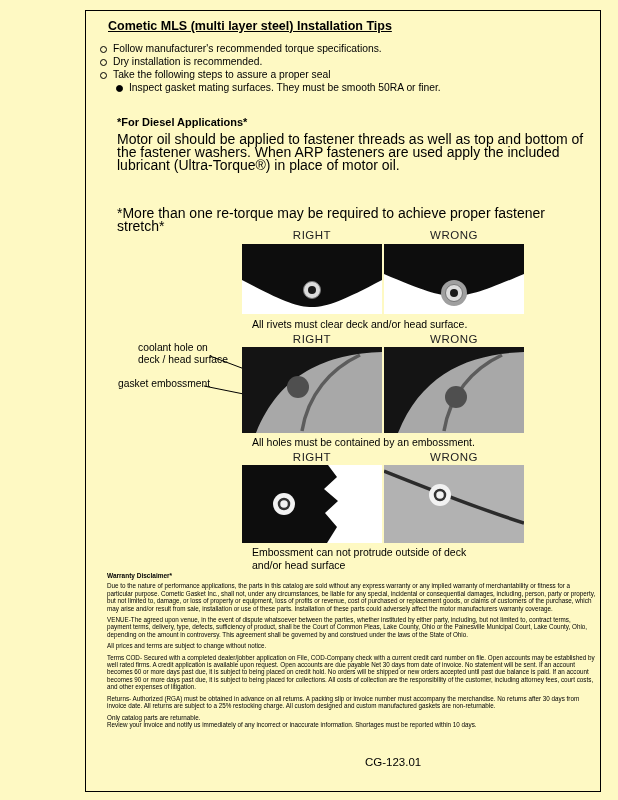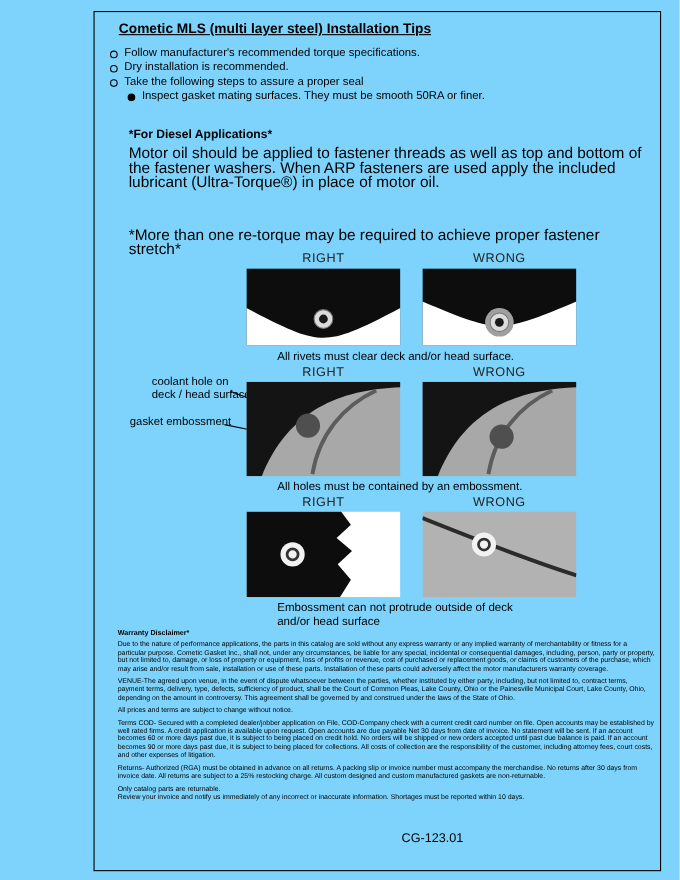--- a/index.html
+++ b/index.html
@@ -1,35 +1,35 @@
 <!DOCTYPE html>
 <html><head>
 <meta charset="utf-8">
 <style>
   html,body{margin:0;padding:0;background:#fff;}
-  .page{position:relative;width:618px;height:800px;background:#7dd3fc;
+  .page{position:relative;width:618px;height:800px;background:#fef9c3;
         font-family:"Liberation Sans","DejaVu Sans",sans-serif;color:#000;overflow:hidden;}
   .frame{position:absolute;left:85px;top:10px;width:514px;height:780px;border:1.5px solid #000;}
   .title{position:absolute;left:108px;top:19px;font-size:12.5px;font-weight:bold;text-decoration:underline;}
   .tips{position:absolute;left:100px;top:42px;font-size:10.3px;}
   .tip-row{display:flex;align-items:flex-start;line-height:13px;}
   .tip-row.sub{margin-left:16px;text-align:center;}
   .marker{flex:0 0 auto;width:5px;height:5px;border:1px solid #000;border-radius:50%;margin:4px 6px 0 0;}
   .marker.filled{background:#000;}
   .diesel-heading{position:absolute;left:117px;top:116px;font-size:11px;font-weight:bold;}
   .para{position:absolute;left:117px;width:472px;font-size:14px;line-height:13px;}
   .p1{top:133px;} .p2{top:165px;} .note{top:207px;}
   .dg-label{position:absolute;width:140px;text-align:center;font-size:11.5px;color:#222;letter-spacing:.5px;}
   .dg-img{position:absolute;width:140px;}
   .dg-img svg{display:block;width:100%;height:100%;}
   .caption{position:absolute;left:236px;font-size:10.5px;line-height:12.5px;margin-left:16px;}
   .r1-label{top:229px;} .r1-img{top:244px;height:70px;} .cap1{top:318px;}
   .r2-label{top:333px;} .r2-img{top:347px;height:86px;} .cap2{top:436px;}
   .r3-label{top:451px;} .r3-img{top:465px;height:78px;} .cap3{top:546px;width:230px;}
-  .col-left{left:224px;} .col-right{left:384px;}
+  .col-left{left:242px;} .col-right{left:384px;}
   .callout{position:absolute;font-size:10.3px;line-height:12px;}
   .co-coolant{left:138px;top:342px;width:90px;}
   .co-emboss{left:118px;top:378px;width:100px;}
   .co-lines{position:absolute;left:196px;top:340px;width:110px;height:70px;pointer-events:none;}
   .legal{position:absolute;left:107px;top:572px;width:489px;font-size:6.3px;line-height:7.4px;}
   .legal .lg-head{font-weight:bold;margin-bottom:3px;font-size:6.5px;}
   .legal p{margin:0 0 4px 0;}
   .footer{position:absolute;left:365px;top:756px;font-size:11.5px;}
 </style>
 </head>

